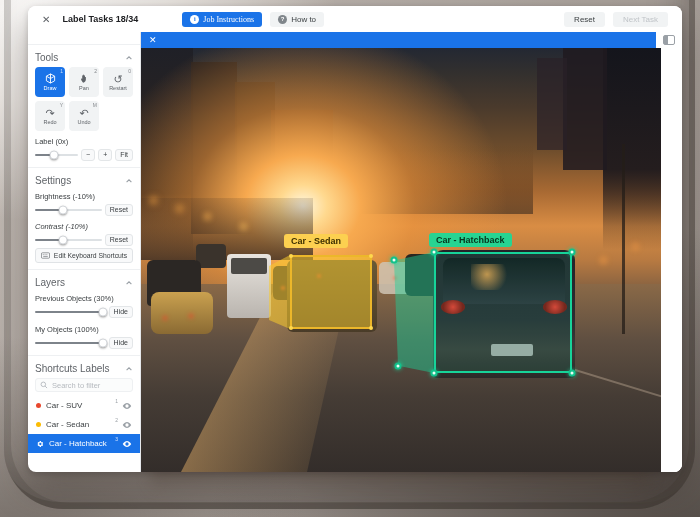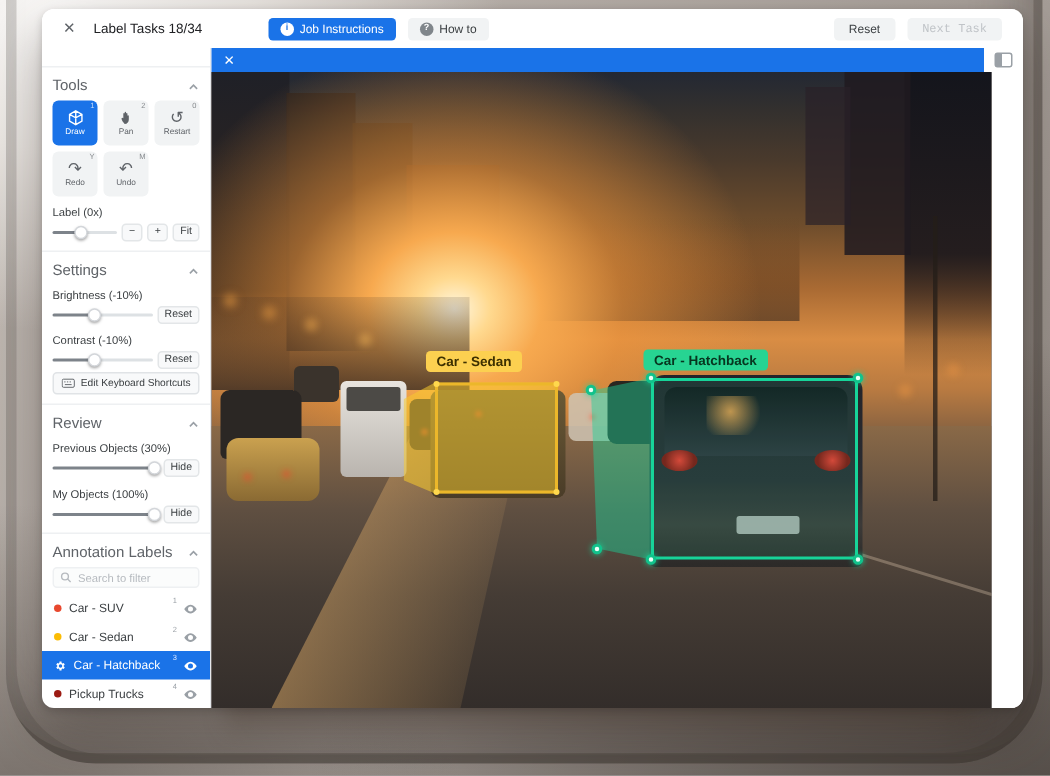--- a/index.html
+++ b/index.html
@@ -27,31 +27,31 @@
   .window {
     position:absolute; left:28px; top:6px; width:654px; height:466px; z-index:2;
     background:#fff; border-radius:8px; overflow:hidden;
     box-shadow: 0 16px 36px rgba(50,40,35,.40), 0 2px 6px rgba(0,0,0,.18);
     display:flex; flex-direction:column;
   }
 
   
   .toolbar { height:26px; flex:0 0 26px; display:flex; align-items:center; padding:0 14px 0 10px; gap:8px; background:#fff; }
   .tb-close { font-size:10px; color:#5f6368; cursor:pointer; padding:0 4px; }
-  .tb-title { font-size:9px; font-weight:normal; color:#202124; margin-right:36px; white-space:nowrap; }
+  .tb-title { font-size:9px; font-weight:bold; color:#202124; margin-right:36px; white-space:nowrap; }
   .pill { display:inline-flex; align-items:center; gap:4px; font-size:8px; border-radius:3px; padding:3px 8px; cursor:pointer; white-space:nowrap; }
-  .pill.blue { background:#1a73e8; color:#fff; }
+  .pill.blue { background:#1a73e8; color:#fff;font-family:Liberation Serif, serif; }
   .pill.gray { background:#f1f3f4; color:#3c4043; }
   .circ { width:9px; height:9px; border-radius:50%; display:inline-flex; align-items:center; justify-content:center; font-size:6px; font-weight:bold; }
   .circ.info { background:#fff; color:#1a73e8; }
   .circ.q { background:#80868b; color:#fff; }
   .tb-spacer { flex:1; }
   .btn { font-size:8px; border-radius:3px; padding:3px 10px; cursor:pointer; white-space:nowrap; }
   .btn.review { background:#f1f3f4; color:#3c4043; }
-  .btn.disabled { background:#f1f3f4; color:#c0c4c8; cursor:default;font-family:Liberation Mono, monospace; }
+  .btn.disabled { background:#f1f3f4; color:#c0c4c8; cursor:default; }
 
   
   .body { flex:1; display:flex; min-height:0; }
 
   
   .sidebar { width:113px; flex:0 0 113px; border-right:1px solid #e6e8eb; font-size:8px; color:#3c4043; padding:6px 7px 0; overflow:hidden; }
   .sb-select { height:16px; background:#f1f3f4; border-radius:3px; display:flex; align-items:center; justify-content:space-between; padding:0 4px 0 6px; font-size:7.5px; color:#3c4043; cursor:pointer; }
   .sb-select .cap { width:10px; height:10px; background:#fafbfc; border-radius:2px; }
   .sb-div { border-top:1px solid #eef0f2; margin:6px -7px; }
   .sec-h { display:flex; align-items:center; justify-content:space-between; color:#5f6368; font-size:10px; padding:1px 0 4px; }
@@ -236,38 +236,38 @@
               <path d="M2 6.5 L5 3.5 L8 6.5" fill="none" stroke="currentColor" stroke-width="1.4"></path>
             </svg>
         </div>
         <div class="sb-label">Brightness (-10%)</div>
         <div class="sliderrow">
           <div class="slider" style="--p:42%;">
               <i></i>
             </div>
           <span class="mini">Reset</span>
         </div>
-        <div class="sb-label" style="margin-top:6px;">Contrast (-10%)</div>
+        <div class="sb-label" style="margin-top:6px;font-style:italic;">Contrast (-10%)</div>
         <div class="sliderrow">
           <div class="slider" style="--p:42%;">
               <i></i>
             </div>
           <span class="mini">Reset</span>
         </div>
         <div class="wide-btn">
           <svg viewBox="0 0 20 14">
               <rect x="1" y="1" width="18" height="12" rx="2" fill="none" stroke="#5f6368" stroke-width="1.4"></rect>
               <path d="M4 5h2M8 5h2M12 5h2M16 5h0M5 9h10" stroke="#5f6368" stroke-width="1.4"></path>
             </svg>
           <span>Edit Keyboard Shortcuts</span>
         </div>
 
         <div class="sb-div"></div>
         <div class="sec-h">
-          <span>Review</span>
+          <span>Layers</span>
           <svg class="chev" viewBox="0 0 10 10">
               <path d="M2 6.5 L5 3.5 L8 6.5" fill="none" stroke="currentColor" stroke-width="1.4"></path>
             </svg>
         </div>
         <div class="sb-label">Previous Objects (30%)</div>
         <div class="sliderrow">
           <div class="slider" style="--p:97%;">
               <i></i>
             </div>
           <span class="mini">Hide</span>
@@ -275,21 +275,21 @@
         <div class="sb-label" style="margin-top:7px;">My Objects (100%)</div>
         <div class="sliderrow">
           <div class="slider" style="--p:97%;">
               <i></i>
             </div>
           <span class="mini">Hide</span>
         </div>
 
         <div class="sb-div"></div>
         <div class="sec-h">
-          <span>Annotation Labels</span>
+          <span>Shortcuts Labels</span>
           <svg class="chev" viewBox="0 0 10 10">
               <path d="M2 6.5 L5 3.5 L8 6.5" fill="none" stroke="currentColor" stroke-width="1.4"></path>
             </svg>
         </div>
         <div class="search">
           <svg viewBox="0 0 12 12">
               <circle cx="5" cy="5" r="3.4" fill="none" stroke="currentColor" stroke-width="1.4"></circle>
               <path d="M7.6 7.6 L10.6 10.6" stroke="currentColor" stroke-width="1.4"></path>
             </svg>
           <input type="text" placeholder="Search to filter" style="">
@@ -311,28 +311,20 @@
             <svg class="eye" viewBox="0 0 24 24">
                 <path d="M12 5C6 5 2 12 2 12s4 7 10 7 10-7 10-7-4-7-10-7zm0 11a4 4 0 110-8 4 4 0 010 8z" fill="currentColor"></path>
               </svg>
           </div>
           <div class="lab-row selected">
             <svg class="gear" viewBox="0 0 24 24">
                 <path d="M19.4 13a7.5 7.5 0 000-2l2.1-1.6-2-3.4-2.5 1a7.5 7.5 0 00-1.7-1L15 3h-4l-.3 3a7.5 7.5 0 00-1.7 1l-2.5-1-2 3.4L6.6 11a7.5 7.5 0 000 2l-2.1 1.6 2 3.4 2.5-1a7.5 7.5 0 001.7 1l.3 3h4l.3-3a7.5 7.5 0 001.7-1l2.5 1 2-3.4-2.1-1.6zM13 15.5a3.5 3.5 0 110-7 3.5 3.5 0 010 7z" fill="currentColor"></path>
               </svg>
             <span class="lname">Car - Hatchback</span>
             <span class="kbd2">3</span>
-            <svg class="eye" viewBox="0 0 24 24">
-                <path d="M12 5C6 5 2 12 2 12s4 7 10 7 10-7 10-7-4-7-10-7zm0 11a4 4 0 110-8 4 4 0 010 8z" fill="currentColor"></path>
-              </svg>
-          </div>
-          <div class="lab-row">
-            <span class="dot" style="background: rgb(156, 27, 18);"></span>
-            <span class="lname">Pickup Trucks</span>
-            <span class="kbd2">4</span>
             <svg class="eye" viewBox="0 0 24 24">
                 <path d="M12 5C6 5 2 12 2 12s4 7 10 7 10-7 10-7-4-7-10-7zm0 11a4 4 0 110-8 4 4 0 010 8z" fill="currentColor"></path>
               </svg>
           </div>
 
         </div>
       </div>
 
       <div class="main">
         <div class="bannerrow">

